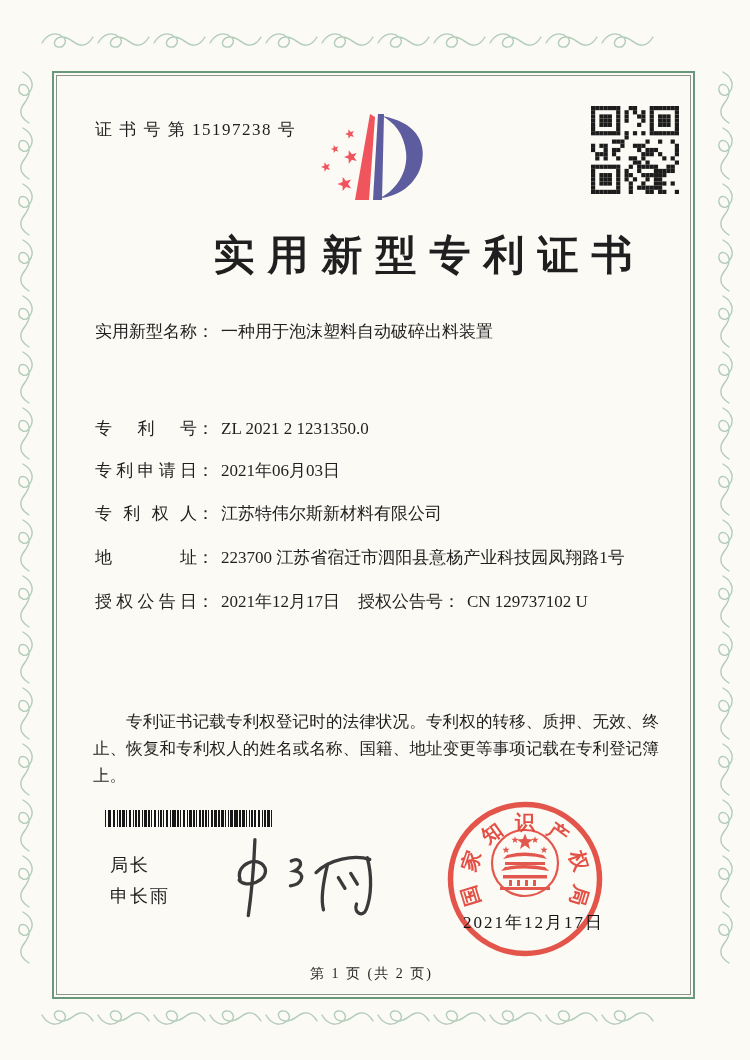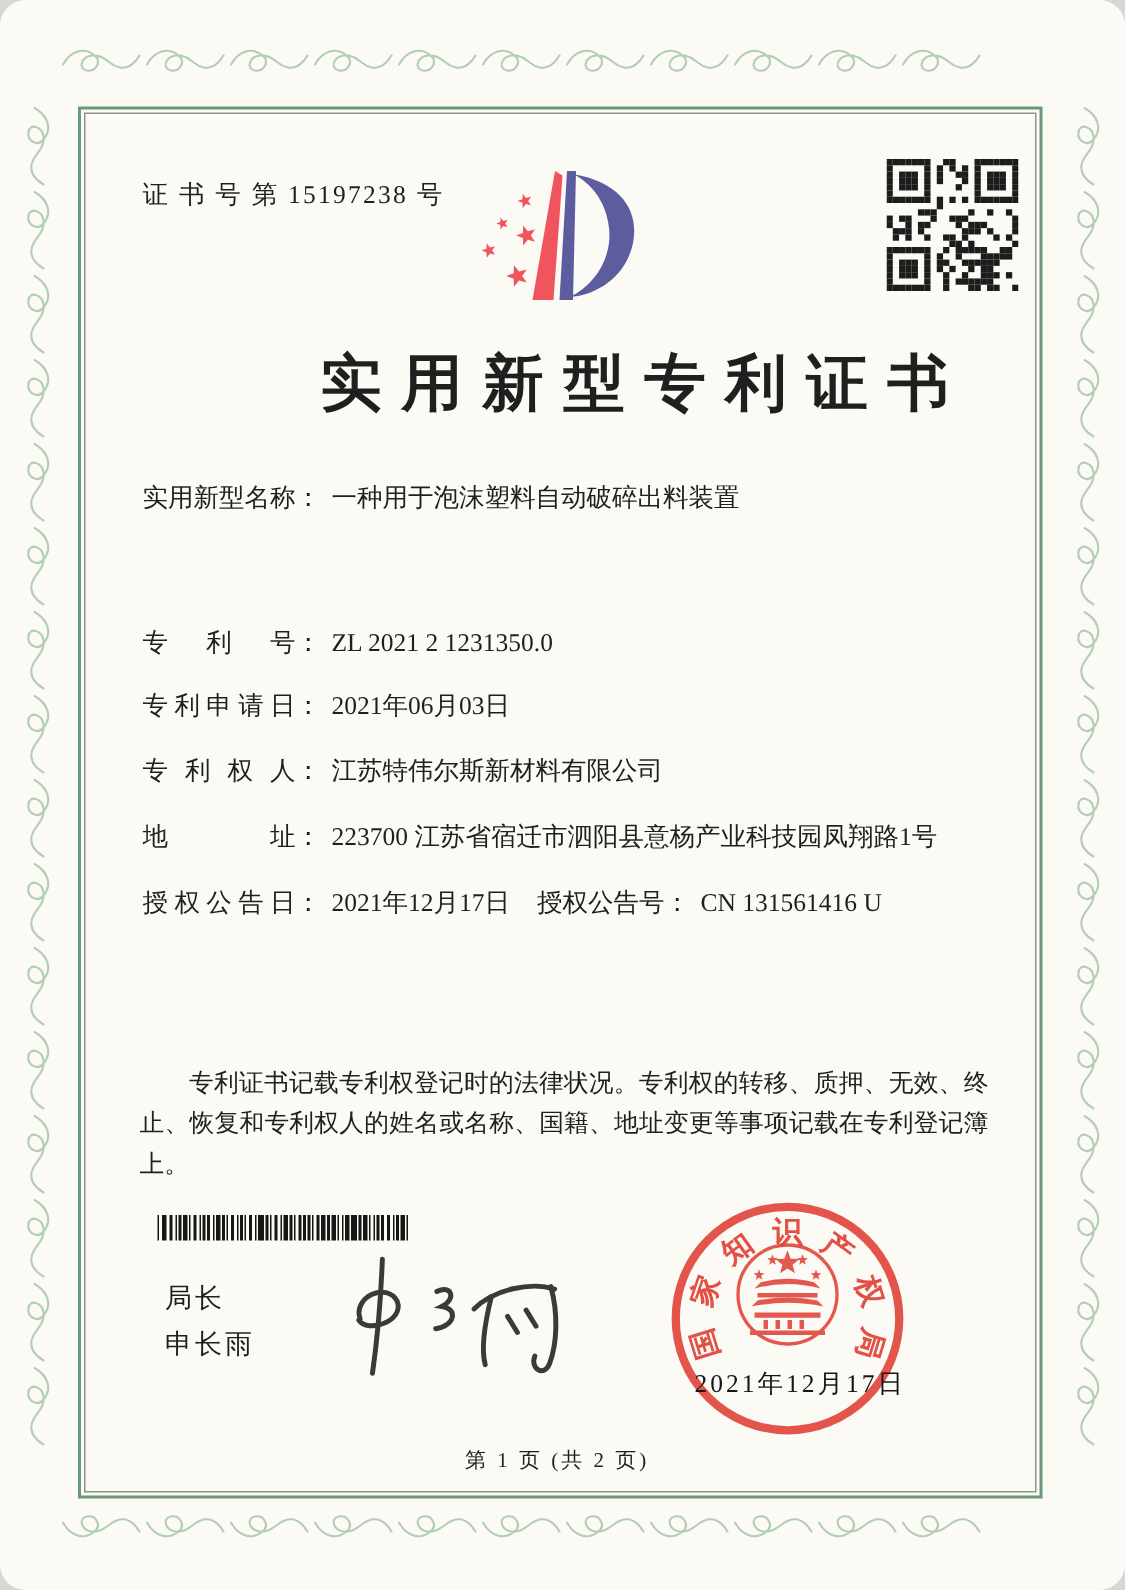--- a/index.html
+++ b/index.html
@@ -1,17 +1,17 @@
 <!DOCTYPE html>
 <html><head>
 <meta charset="utf-8">
 <style>
   html,body{margin:0;padding:0;background:#d9d7d1;}
   .page{position:relative;width:750px;height:1060px;margin:0 auto;background:#fcfaf4;
-        font-family:"Liberation Serif","DejaVu Serif",serif;color:#1f1f1f;overflow:hidden;border-radius:17px;}
+        font-family:"Liberation Serif","DejaVu Serif",serif;color:#1f1f1f;overflow:hidden;}
   .abs{position:absolute;}
   svg{display:block;}
   
   .frame{position:absolute;left:52px;top:71px;width:639px;height:924px;border:2.5px solid #68997b;}
   .frame-inner{position:absolute;inset:2px;border:1px solid #8f948a;}
   
   .cert-no{left:95px;top:118px;font-size:17px;letter-spacing:1.5px;white-space:nowrap;}
   .title{left:52px;top:228px;width:742px;text-align:center;font-size:41px;font-weight:bold;
          letter-spacing:13px;text-indent:13px;white-space:nowrap;}
   
@@ -307,21 +307,21 @@
   <div class="abs field f5">
     <span class="flabel">专利权人</span><span>：</span><span class="fvalue">江苏特伟尔斯新材料有限公司</span>
   </div>
   <div class="abs field f6">
     <span class="flabel">地址</span><span>：</span><span class="fvalue">223700 江苏省宿迁市泗阳县意杨产业科技园凤翔路1号</span>
   </div>
   <div class="abs field f7">
     <span class="flabel">授权公告日</span><span>：</span><span class="fvalue">2021年12月17日</span>
   </div>
   <div class="abs field-2nd">
-    <span>授权公告号</span><span>：</span><span class="fvalue">CN 131561416 U</span>
+    <span>授权公告号</span><span>：</span><span class="fvalue">CN 129737102 U</span>
   </div>
 
   <div class="abs para p2">专利证书记载专利权登记时的法律状况。专利权的转移、质押、无效、终止、恢复和专利权人的姓名或名称、国籍、地址变更等事项记载在专利登记簿上。</div>
 
   <div class="abs barcode" id="barcode">
       <div class="bar" style="width: 1.4px; margin-right: 1.3px;"></div>
       <div class="bar" style="width: 3.8px; margin-right: 1.3px;"></div>
       <div class="bar" style="width: 2.6px; margin-right: 1.3px;"></div>
       <div class="bar" style="width: 1.4px; margin-right: 1.3px;"></div>
       <div class="bar" style="width: 1.4px; margin-right: 1.3px;"></div>

